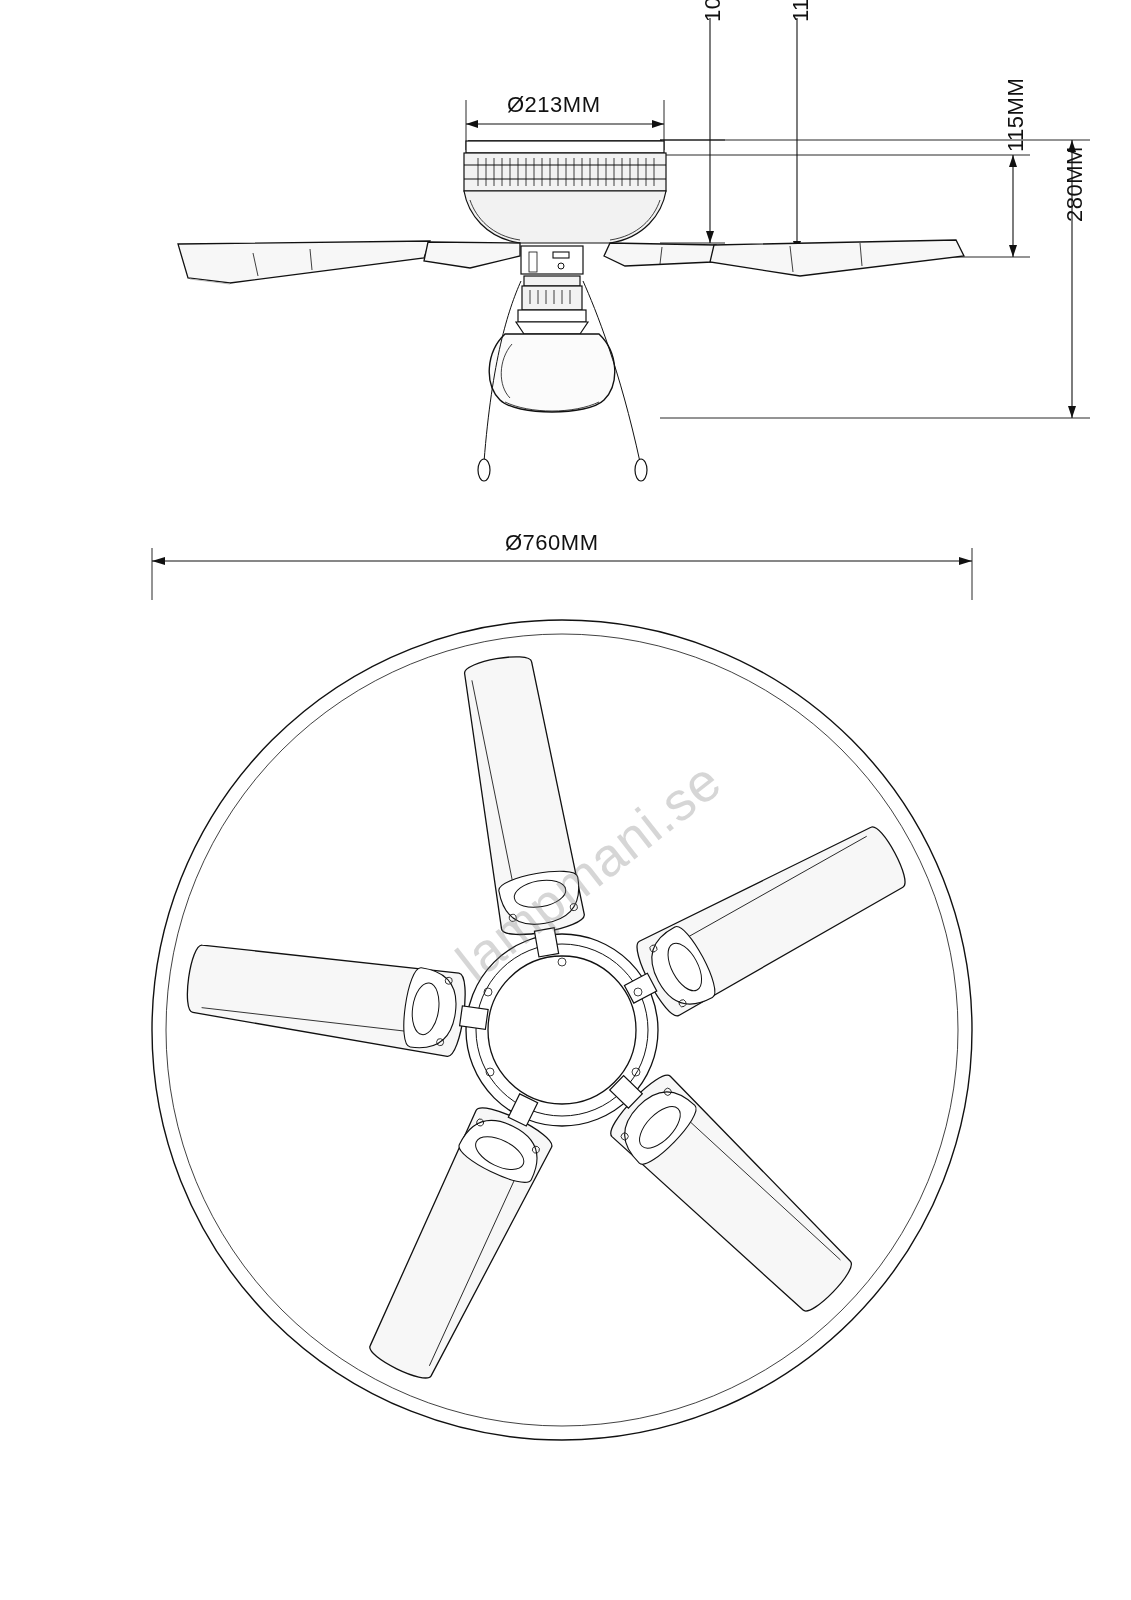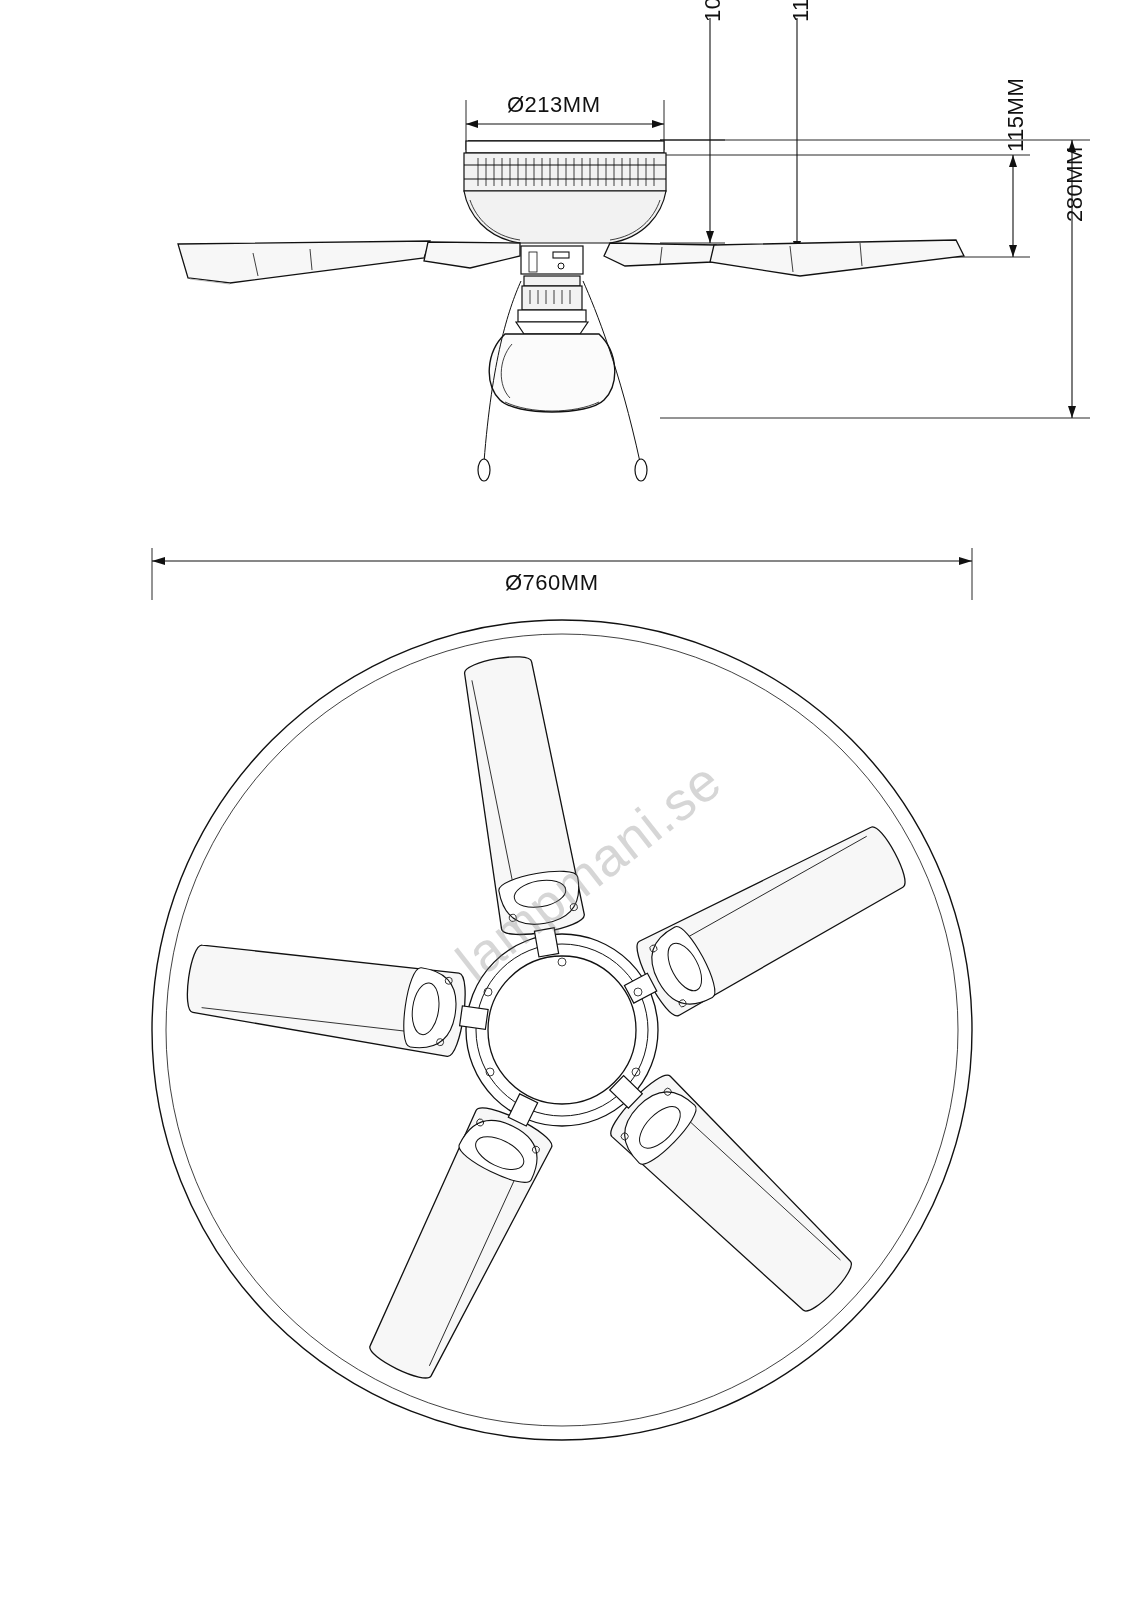--- a/index.html
+++ b/index.html
@@ -297,17 +297,17 @@
       </g>
 
       <circle class="ln-xthin" cx="490" cy="542" r="4"></circle>
       <circle class="ln-xthin" cx="636" cy="542" r="4"></circle>
       <circle class="ln-xthin" cx="562" cy="432" r="4"></circle>
       <circle class="ln-xthin" cx="488" cy="462" r="4"></circle>
       <circle class="ln-xthin" cx="638" cy="462" r="4"></circle>
     </g>
   </svg>
 
-  <div class="dim-label" style="left:505px; top:530px;margin-top:40px;">Ø760MM</div>
+  <div class="dim-label" style="left:505px; top:530px;">Ø760MM</div>
 
   <div class="watermark" style="left:430px; top:840px;">lampmani.se</div>
 
 </div>
 
 </body></html>

